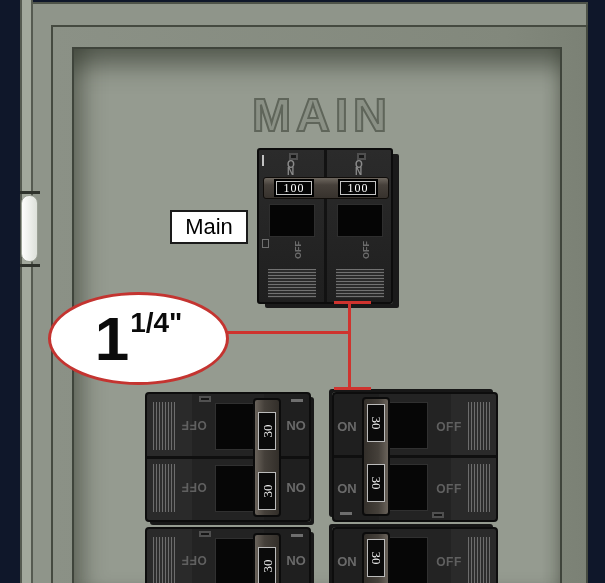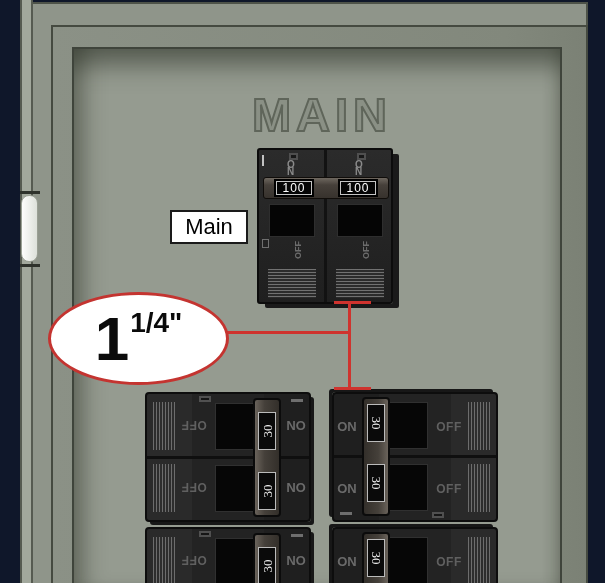--- a/index.html
+++ b/index.html
@@ -40,21 +40,21 @@
     box-shadow:7px 5px 0 -1px #1a1a1a;z-index:3;}
   .mb-divider{position:absolute;left:65px;top:0;width:3px;height:100%;background:#121212;}
   .mb-mark-i{position:absolute;left:3px;top:5px;width:2px;height:11px;background:#c2c2c2;}
   .mb-notch{position:absolute;top:3px;width:9px;height:7px;border:2px solid #4f4f4f;background:#191919;}
   .mb-on{position:absolute;top:11px;width:11px;font-size:10px;line-height:7px;font-weight:bold;
     color:#8a8a8a;word-break:break-all;}
   .mb-bar{position:absolute;left:4px;top:27px;width:126px;height:22px;border-radius:3px;
     background:linear-gradient(to bottom,#6e675f,#46403a 35%,#37322d);border:1px solid #100d0a;}
   .mb-handle{position:absolute;top:3px;width:36px;height:14px;background:#050505;
     border:1px solid #c5c5c5;box-shadow:0 0 0 2px #000;display:flex;align-items:center;justify-content:center;
-    font-family:Liberation Sans, sans-serif;font-size:12px;color:#ffffff;letter-spacing:1px;}
+    font-family:Liberation Serif, serif;font-size:12px;color:#ffffff;letter-spacing:1px;}
   .mb-window{position:absolute;top:54px;width:46px;height:33px;background:#050505;border:1px solid #2e2e2e;}
   .mb-off{position:absolute;top:95px;width:34px;font-size:9px;font-weight:bold;color:#6c6c6c;
     transform:rotate(-90deg);text-align:center;}
   .mb-sidesq{position:absolute;left:3px;top:89px;width:7px;height:9px;border:1px solid #6f6f6f;background:#232323;}
   .mb-fine{position:absolute;top:119px;width:48px;height:29px;background-color:#2d2d2d;
     background-image:repeating-linear-gradient(to bottom,rgba(195,195,195,.55) 0 1px,transparent 1px 3px);
     opacity:.85;}
 
   
   .gb{position:absolute;width:166px;height:130px;

